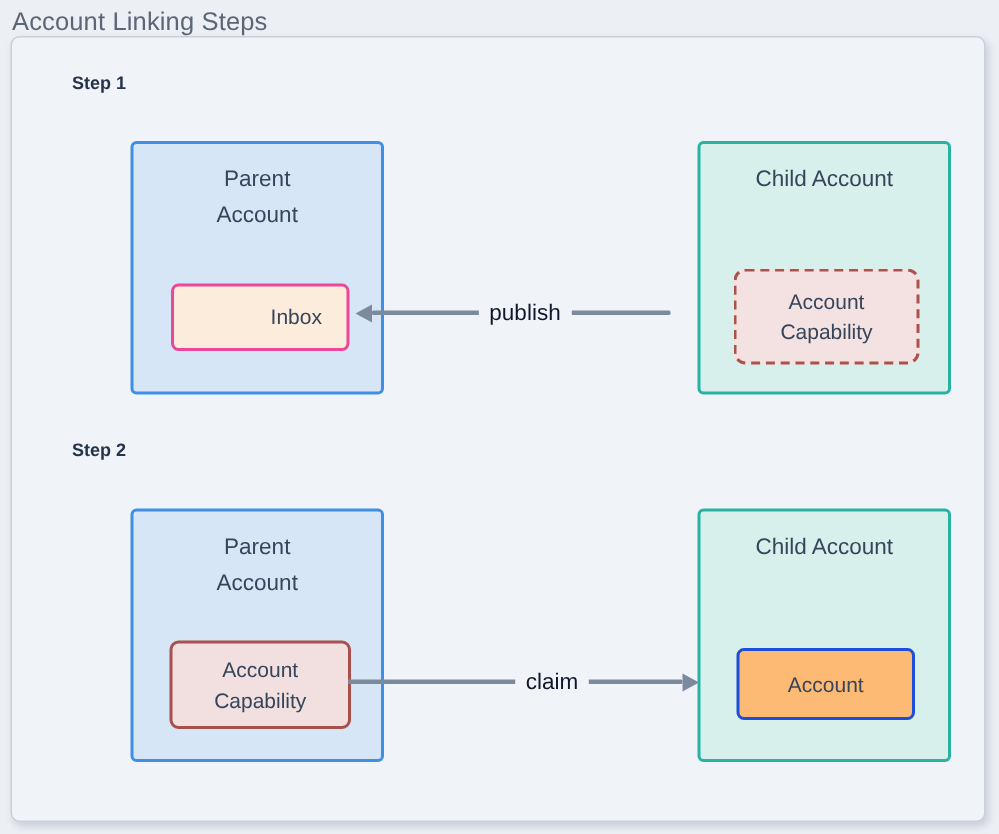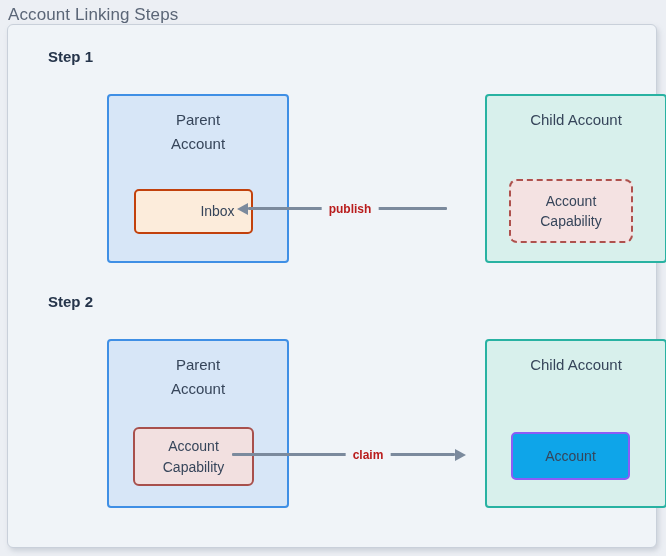--- a/index.html
+++ b/index.html
@@ -22,32 +22,31 @@
     left: 7px; top: 24px;
     width: 650px; height: 524px;
     background: #f0f4f8;
     border: 1px solid #c9d0da;
     border-radius: 6px;
     box-shadow: 2px 3px 5px rgba(145,155,170,.35);
   }
   .step-label {
     position: absolute;
     left: 40px;
-    font-size: 15px;
+    font-size: 12px;
     font-weight: bold;
     color: #25344a;
   }
   .step-label.s1 { top: 23px; }
   .step-label.s2 { top: 268px; }
 
   .account-box {
     position: absolute;
-    width: 182px; height: 169px;
+    width: 169px; height: 169px;
     border-radius: 4px;
-    margin-left: 20px;
   }
   .parent-box {
     background: #d7e6f7;
     border: 2px solid #3f8fe5;
     left: 79px;
   }
   .child-box {
     background: #d8f0ec;
     border: 2px solid #28b2a2;
     left: 457px;
@@ -72,40 +71,40 @@
     font-size: 14px;
     line-height: 1.45;
     color: #36455a;
   }
   .inner-node .wrap { width: 84px; }
   .inner-node .nowrap { width: auto; }
 
   .node-inbox {
     left: 25px; top: 93px; width: 119px; height: 45px;
     background: #fcecdb;
-    border: 2px solid #c2410c;
+    border: 2px solid #ec4899;
     border-radius: 5px;
     padding-left: 48px;
   }
   .node-cap-dashed {
     left: 22px; top: 83px; width: 124px; height: 64px;
     background: #f4e2e2;
     border: 2px dashed #ae514d;
     border-radius: 8px;
   }
   .node-cap-solid {
     left: 24px; top: 86px; width: 121px; height: 59px;
     background: #f2e0e0;
     border: 2px solid #a8504c;
     border-radius: 6px;
   }
   .node-account {
     left: 24px; top: 91px; width: 119px; height: 48px;
-    background: #0ea5e9;
-    border: 2px solid #8b5cf6;
+    background: #fdba74;
+    border: 2px solid #1d4ed8;
     border-radius: 5px;
   }
 
   .edge-line {
     position: absolute;
     height: 3px;
     background: #7b8a9d;
     border-radius: 1px;
   }
   .edge-head {
@@ -120,24 +119,23 @@
   .line-publish { left: 240px; top: 182px; width: 199px; }
   .head-publish { left: 229px; top: 178px; }
   .line-claim   { left: 224px; top: 428px; width: 223px; }
   .head-claim   { left: 447px; top: 424px; }
 
   .edge-label {
     position: absolute;
     transform: translate(-50%, -50%);
     background: #f0f4f8;
     padding: 1px 7px;
-    font-size: 12px;
-    color: #b91c1c;
+    font-size: 15px;
+    color: #0f172a;
     white-space: nowrap;
-    font-weight: bold;
   }
   .label-publish { left: 342px; top: 184px; }
   .label-claim   { left: 360px; top: 430px; }
 </style>
 </head>
 <body>
 
 <div class="diagram-title">Account Linking Steps</div>
 
 <div class="frame">

